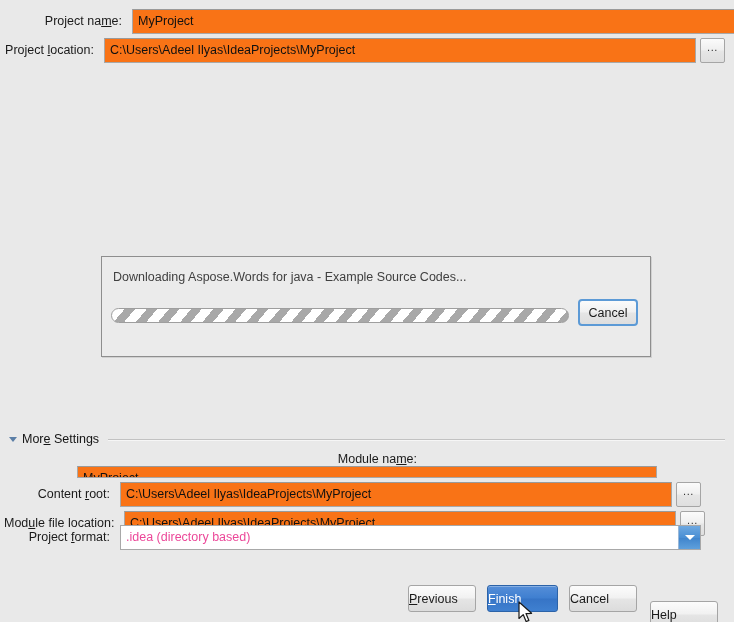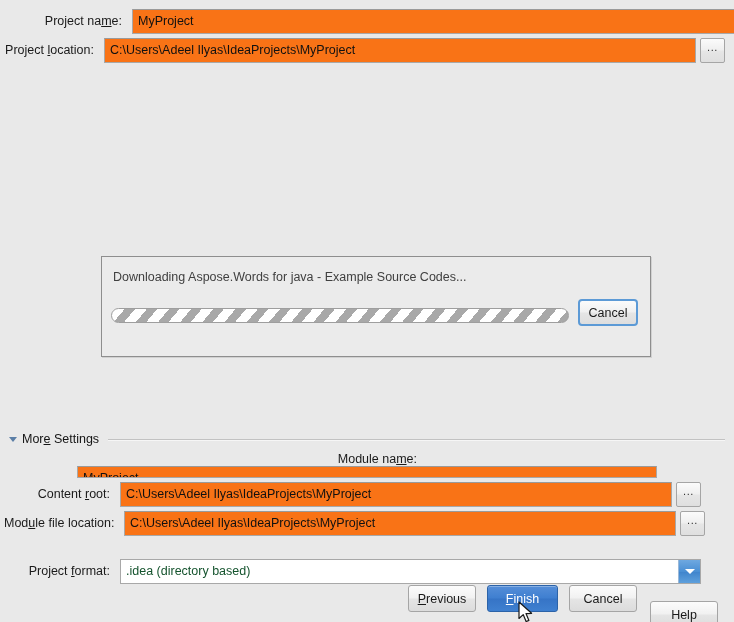--- a/index.html
+++ b/index.html
@@ -78,21 +78,21 @@
     border: 1px solid #a8a8a8;
     display: flex;
     align-items: stretch;
     overflow: hidden;
   }
   .combo-text {
     flex: 1;
     line-height: 23px;
     padding: 0 5px;
     font-size: 12.5px;
-    color: #14532d;
+    color: #ec4899;
     white-space: nowrap;
     overflow: hidden;
   }
   .combo-arrow {
     width: 21px;
     background: linear-gradient(to bottom, #6ea8e0 0%, #4a8fd4 50%, #3f84cc 51%, #5ea0dc 100%);
     border-left: 1px solid #9ab8d8;
     display: flex;
     align-items: center;
     justify-content: center;
@@ -214,21 +214,21 @@
   .btn {
     position: absolute;
     top: 0;
     height: 27px;
     box-sizing: border-box;
     border: 1px solid #a5a5a5;
     border-radius: 3px;
     background: linear-gradient(to bottom, #fcfcfc 0%, #f1f1f1 48%, #e5e5e5 52%, #dcdcdc 100%);
     display: flex;
     align-items: center;
-    justify-content: center;
+    justify-content: flex-start;
     font-size: 12.5px;
     color: #1a1a1a;
     user-select: none;
   }
   .btn.default {
     border: 1px solid #2c63a8;
     background: linear-gradient(to bottom, #558ed8 0%, #3f7fd0 48%, #3674c6 52%, #3f80d0 100%);
     color: #ffffff;
     box-shadow: inset 0 1px 0 rgba(255,255,255,0.30);
   }
@@ -291,21 +291,21 @@
   </div>
 
   <div class="row" style="left:4px; top:510px; width:734px; height:26px;">
     <div class="lbl" style="width:110px; margin-right:10px;"><span>Mod</span><span class="mn">u</span><span>le file location:</span></div>
     <div class="tf" style="width:552px;">C:\Users\Adeel Ilyas\IdeaProjects\MyProject</div>
     <div class="browse" style="margin-left:4px;">
         <span>...</span>
       </div>
   </div>
 
-  <div class="row" style="left:0; top:558px; width:734px; height:26px;align-items:center;">
+  <div class="row" style="left:0; top:524px; width:734px; height:26px;align-items:center;">
     <div class="lbl" style="width:110px; margin-right:10px;"><span>Project </span><span class="mn">f</span><span>ormat:</span></div>
     <div class="combo" style="width:581px;">
       <div class="combo-text">.idea (directory based)</div>
       <div class="combo-arrow">
           <span class="tri"></span>
         </div>
     </div>
   </div>
 
   <div id="button-bar">

